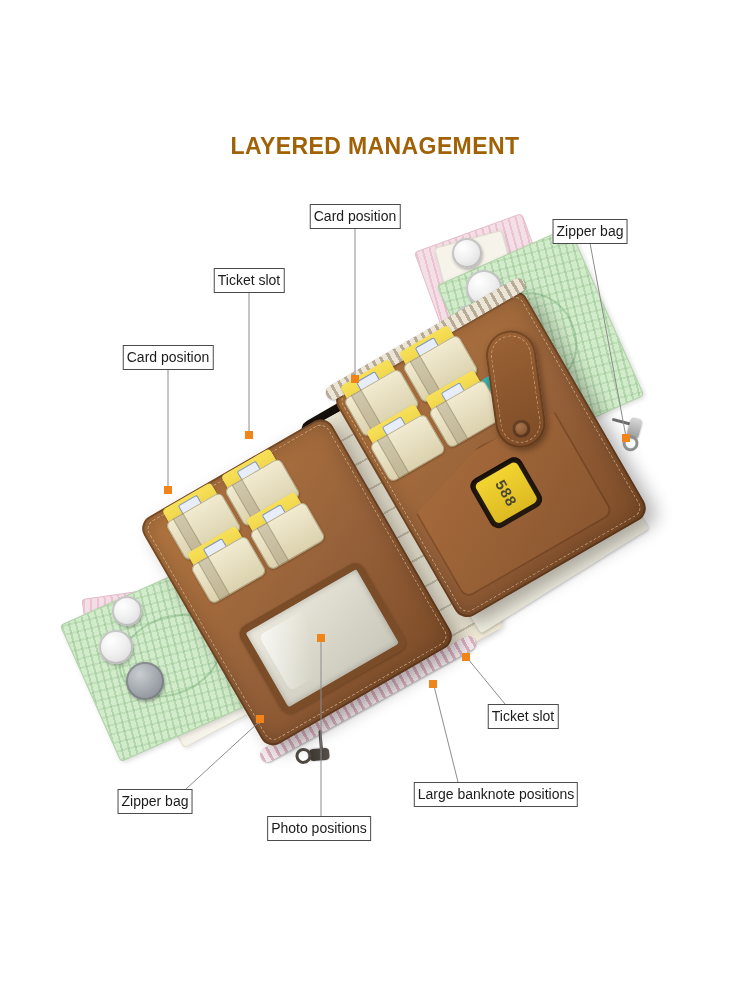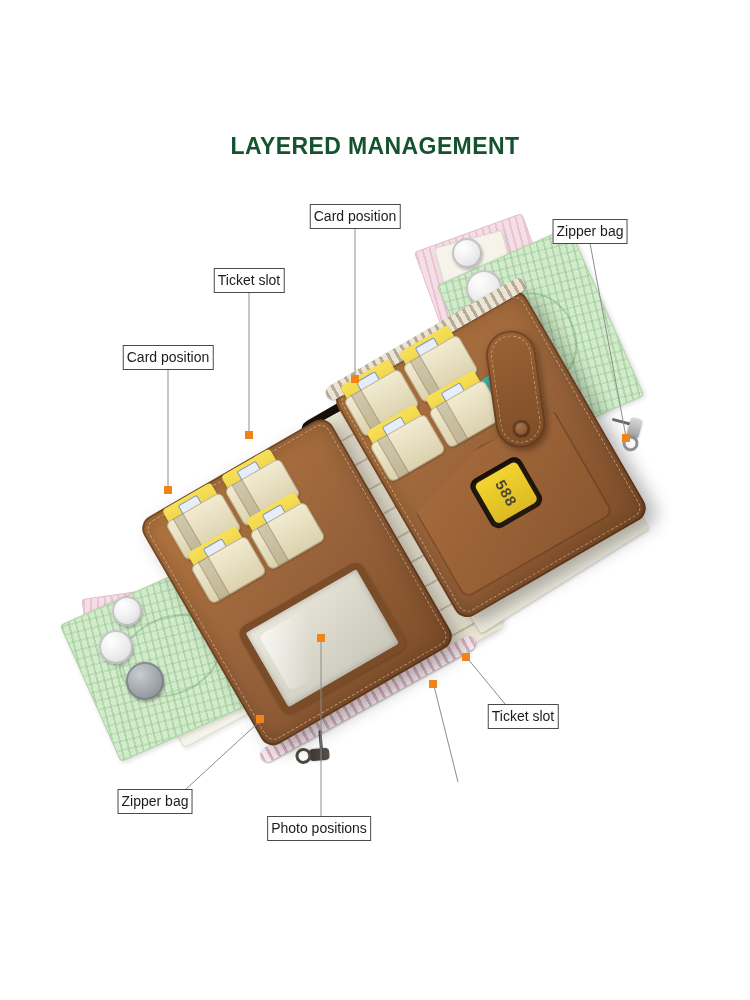--- a/index.html
+++ b/index.html
@@ -1,20 +1,20 @@
 <!DOCTYPE html>
 <html><head>
 <meta charset="utf-8">
 <style>
   * { margin:0; padding:0; box-sizing:border-box; }
   html,body { width:750px; height:1000px; background:#fff; font-family:"Liberation Sans","DejaVu Sans",sans-serif; }
   .scene { position:relative; width:750px; height:1000px; background:#ffffff; overflow:hidden; }
 
   .title { position:absolute; left:375px; top:133px; transform:translateX(-50%);
-           font-size:23px; font-weight:700; color:#14532d; letter-spacing:.4px; white-space:nowrap; z-index:40; }
+           font-size:23px; font-weight:700; color:#a16207; letter-spacing:.4px; white-space:nowrap; z-index:40; }
 
   
   .callout { position:absolute; transform:translateX(-50%); background:#fff; border:1px solid #4a4a4a;
              padding:3px 3px 4px; font-size:14px; color:#1b1b1b; white-space:nowrap; z-index:30; }
 
   
   .lines { position:absolute; left:0; top:0; z-index:25; pointer-events:none; }
 
   
   .note { position:absolute; border-radius:4px; z-index:4; }
@@ -232,16 +232,17 @@
       <rect x="256" y="715" width="8" height="8"></rect>
       <rect x="317" y="634" width="8" height="8"></rect>
     </g>
   </svg>
 
   <div class="callout" style="left:355px; top:204px;">Card position</div>
   <div class="callout" style="left:590px; top:219px;">Zipper bag</div>
   <div class="callout" style="left:249px; top:268px;">Ticket slot</div>
   <div class="callout" style="left:168px; top:345px;">Card position</div>
   <div class="callout" style="left:523px; top:704px;">Ticket slot</div>
+  <div class="callout" style="left:496px; top:782px;">Large banknote positions</div>
   <div class="callout" style="left:155px; top:789px;">Zipper bag</div>
   <div class="callout" style="left:319px; top:816px;">Photo positions</div>
 
 </div>
 
 </body></html>

